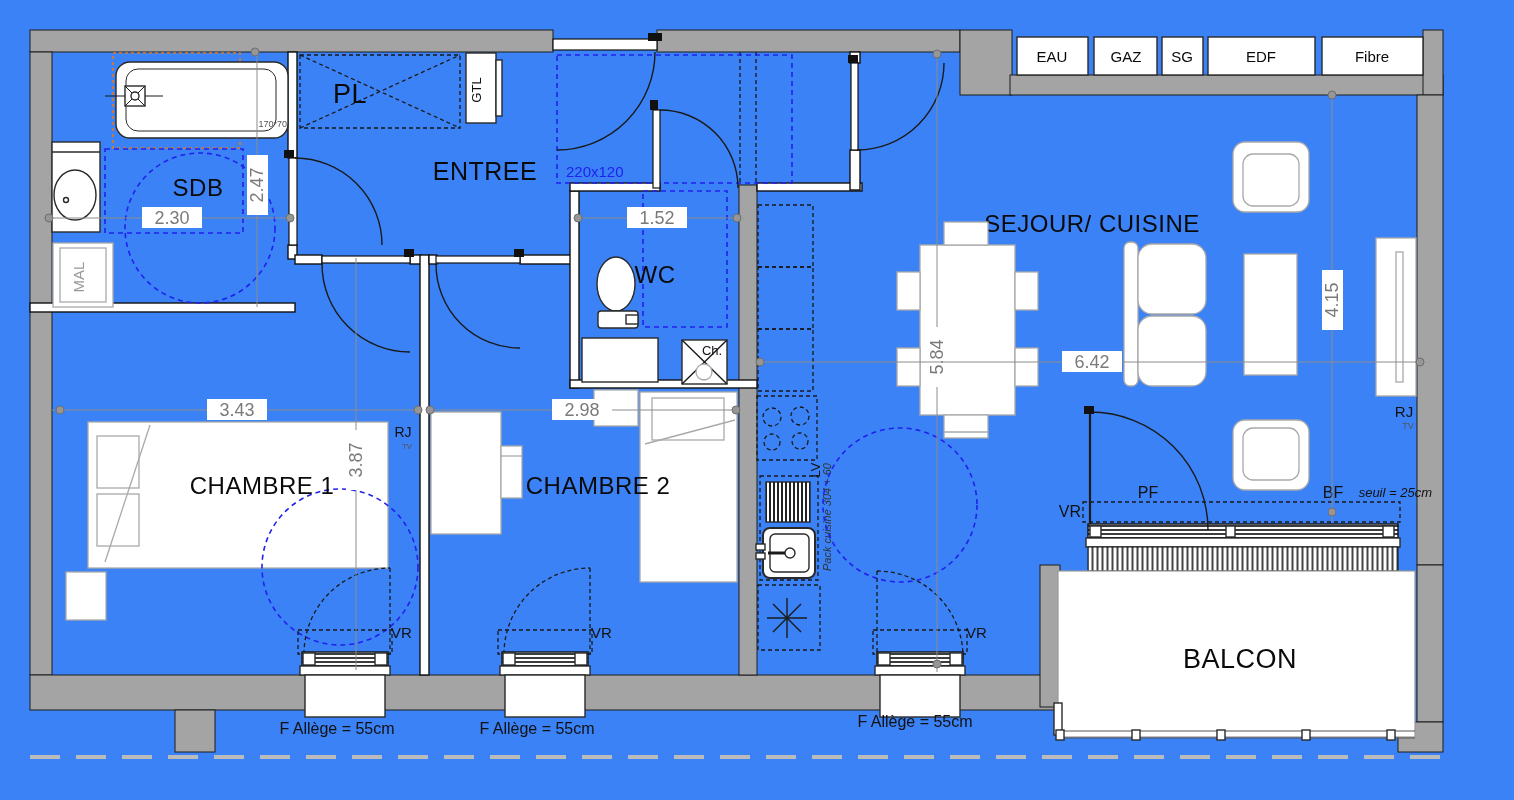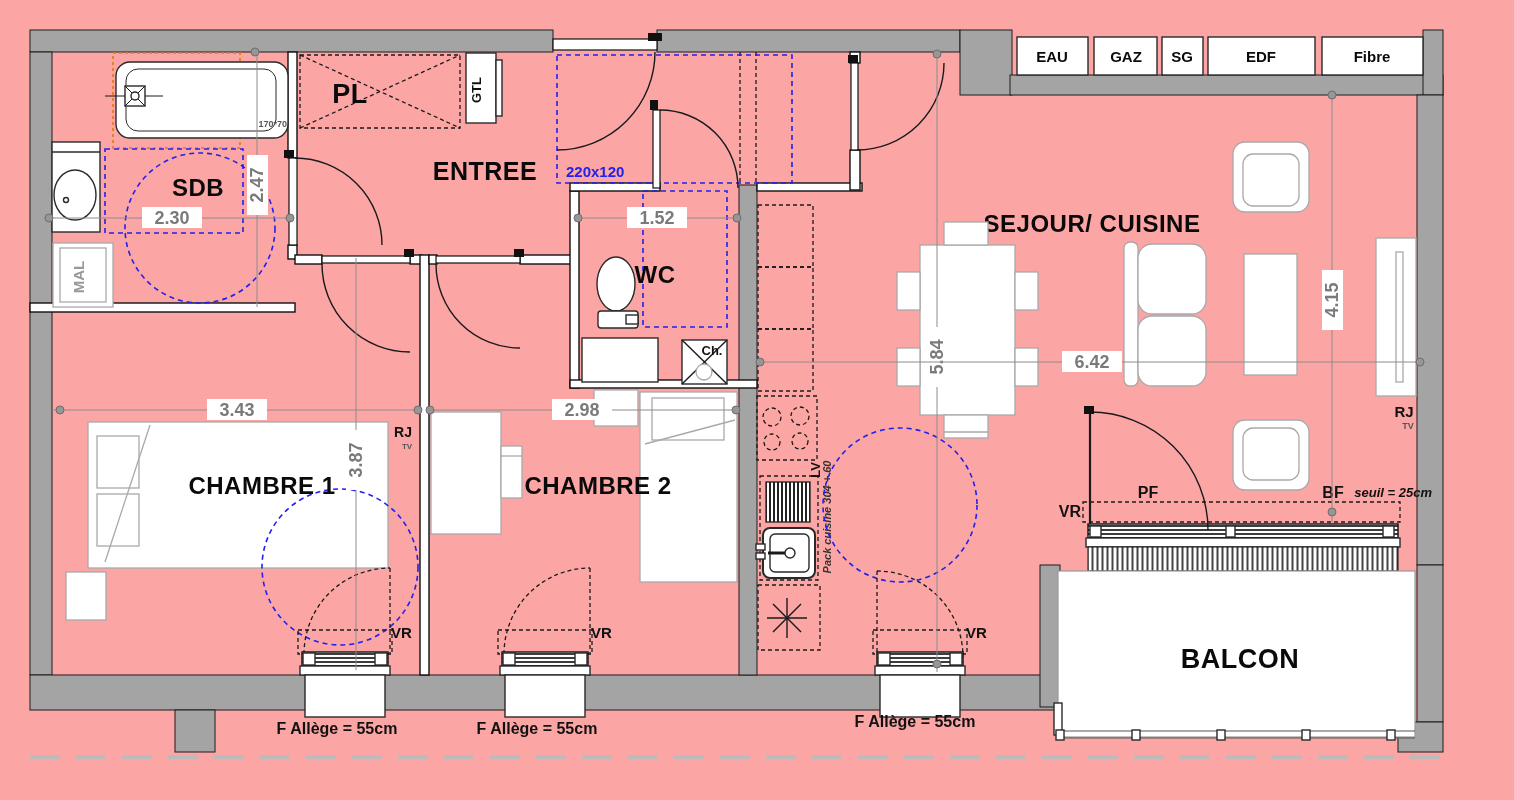--- a/index.html
+++ b/index.html
@@ -1,16 +1,16 @@
 <!DOCTYPE html>
 <html><head>
 <meta charset="utf-8">
 <style>
   html,body{margin:0;padding:0;background:#ffffff;}
-  .canvas{position:relative;width:1514px;height:800px;background:#fca5a5;overflow:hidden;font-weight:bold;}
+  .canvas{position:relative;width:1514px;height:800px;background:#3b82f6;overflow:hidden;}
   svg{display:block;}
   svg text{font-family:"Liberation Sans",sans-serif;}
   .wall{fill:#a4a4a4;stroke:#1c1c1c;stroke-width:1;}
   .pwall{fill:#ffffff;stroke:#111111;stroke-width:1.4;}
   .door{fill:none;stroke:#1a1a1a;stroke-width:1.4;}
   .leaf{fill:#ffffff;stroke:#111111;stroke-width:1.2;}
   .hinge{fill:#111111;stroke:none;}
   .dash{fill:none;stroke:#1a1a1a;stroke-width:1.3;stroke-dasharray:4 3;}
   .bluedash{fill:none;stroke:#2121ee;stroke-width:1.6;stroke-dasharray:5 4;}
   .orangedash{fill:none;stroke:#e0791f;stroke-width:1.7;stroke-dasharray:3 3;}

